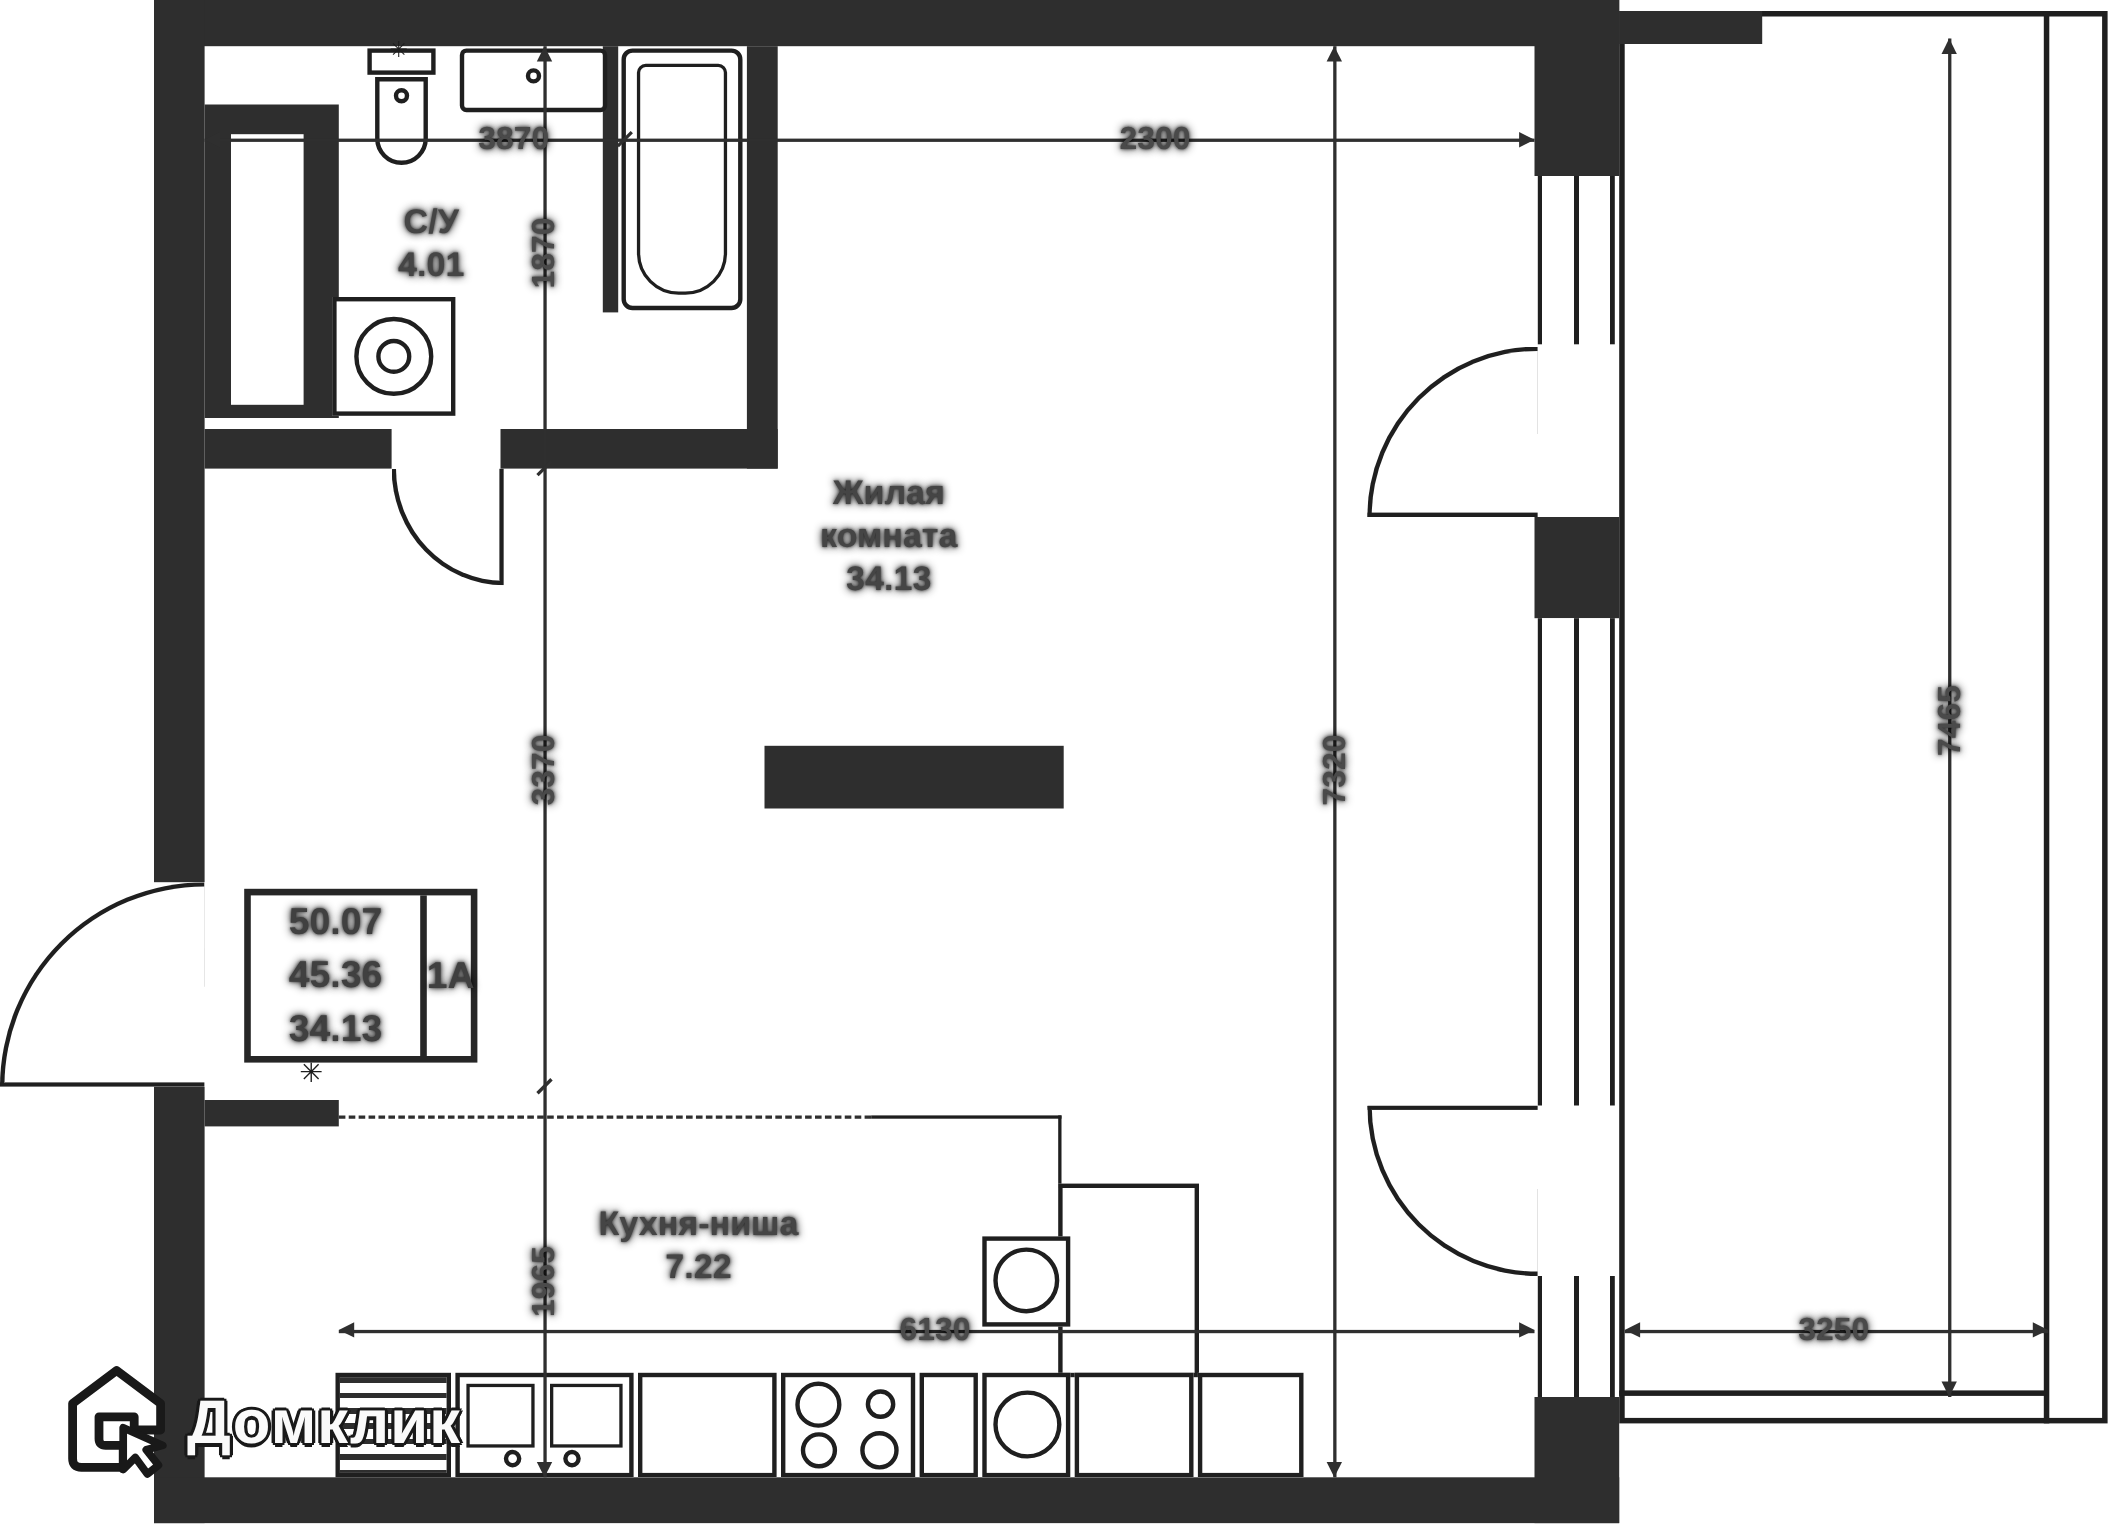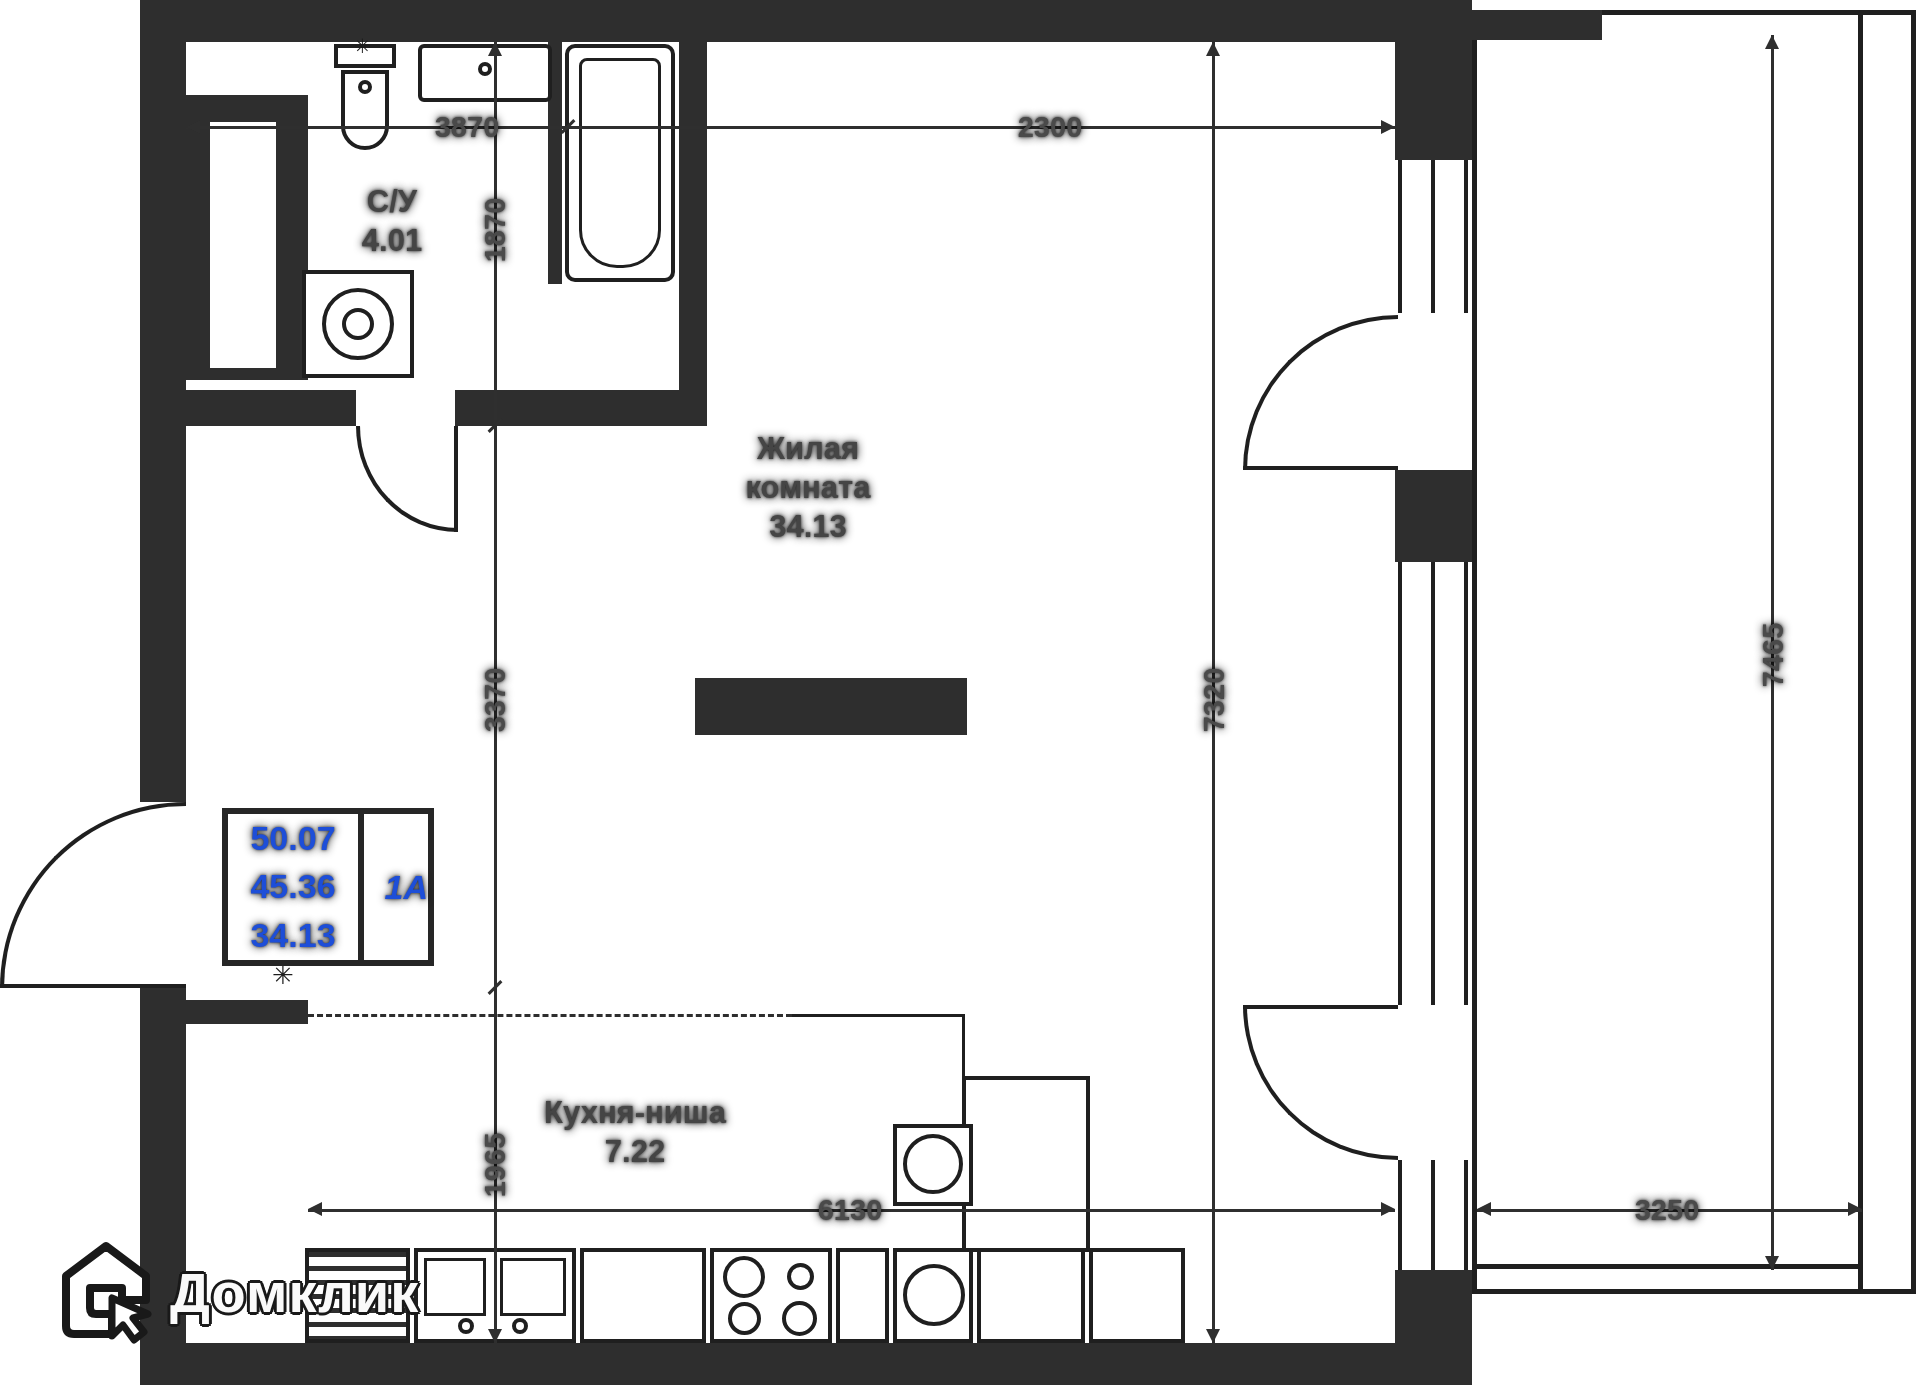--- a/index.html
+++ b/index.html
@@ -31,24 +31,24 @@
         text-shadow:0 0 8px rgba(0,0,0,.9),0 0 3px rgba(0,0,0,.75);
         transform:translate(-50%,-50%);z-index:6;}
   .dlab.rot{transform:translate(-50%,-50%) rotate(-90deg);}
   .rlab{position:absolute;font-weight:700;font-size:31px;line-height:39px;color:#454545;text-align:center;
         text-shadow:0 0 8px rgba(0,0,0,.9),0 0 3px rgba(0,0,0,.75);
         transform:translate(-50%,-50%);z-index:10;white-space:nowrap;}
   .dash{position:absolute;border-top:3px dashed var(--wall);z-index:3;}
   .stamp{position:absolute;left:222px;top:808px;width:212px;height:158px;border:6px solid #262626;
          background:#fff;box-sizing:border-box;display:flex;z-index:8;}
   .stamp .cells{flex:1;display:flex;flex-direction:column;justify-content:space-around;align-items:center;}
-  .stamp .num{font-weight:700;font-size:34px;color:#1d4ed8;
+  .stamp .num{font-weight:700;font-size:34px;color:#404040;
               text-shadow:0 0 8px rgba(0,0,0,.9),0 0 3px rgba(0,0,0,.7);}
   .stamp .div{width:6px;background:#262626;}
-  .stamp .unit{width:64px;display:flex;align-items:center;justify-content:flex-end;font-style:italic;}
+  .stamp .unit{width:40px;display:flex;align-items:center;justify-content:flex-start;}
   .sym{position:absolute;font-size:26px;color:#1d1d1d;z-index:4;line-height:1;}
   .logo{position:absolute;left:52px;top:1240px;display:flex;align-items:center;gap:10px;z-index:50;}
   .logo .brand{font-weight:800;font-size:56px;letter-spacing:1px;color:#fafafa;
     text-shadow:-3px 0 0 #191919,3px 0 0 #191919,0 -3px 0 #191919,0 3px 0 #191919,
                 -2px -2px 0 #191919,2px -2px 0 #191919,-2px 2px 0 #191919,2px 2px 0 #191919;}
   .hatch{background:repeating-linear-gradient(180deg,#2e2e2e 0 5px,#ffffff 5px 14px);}
 </style>
 </head>
 <body>
 

